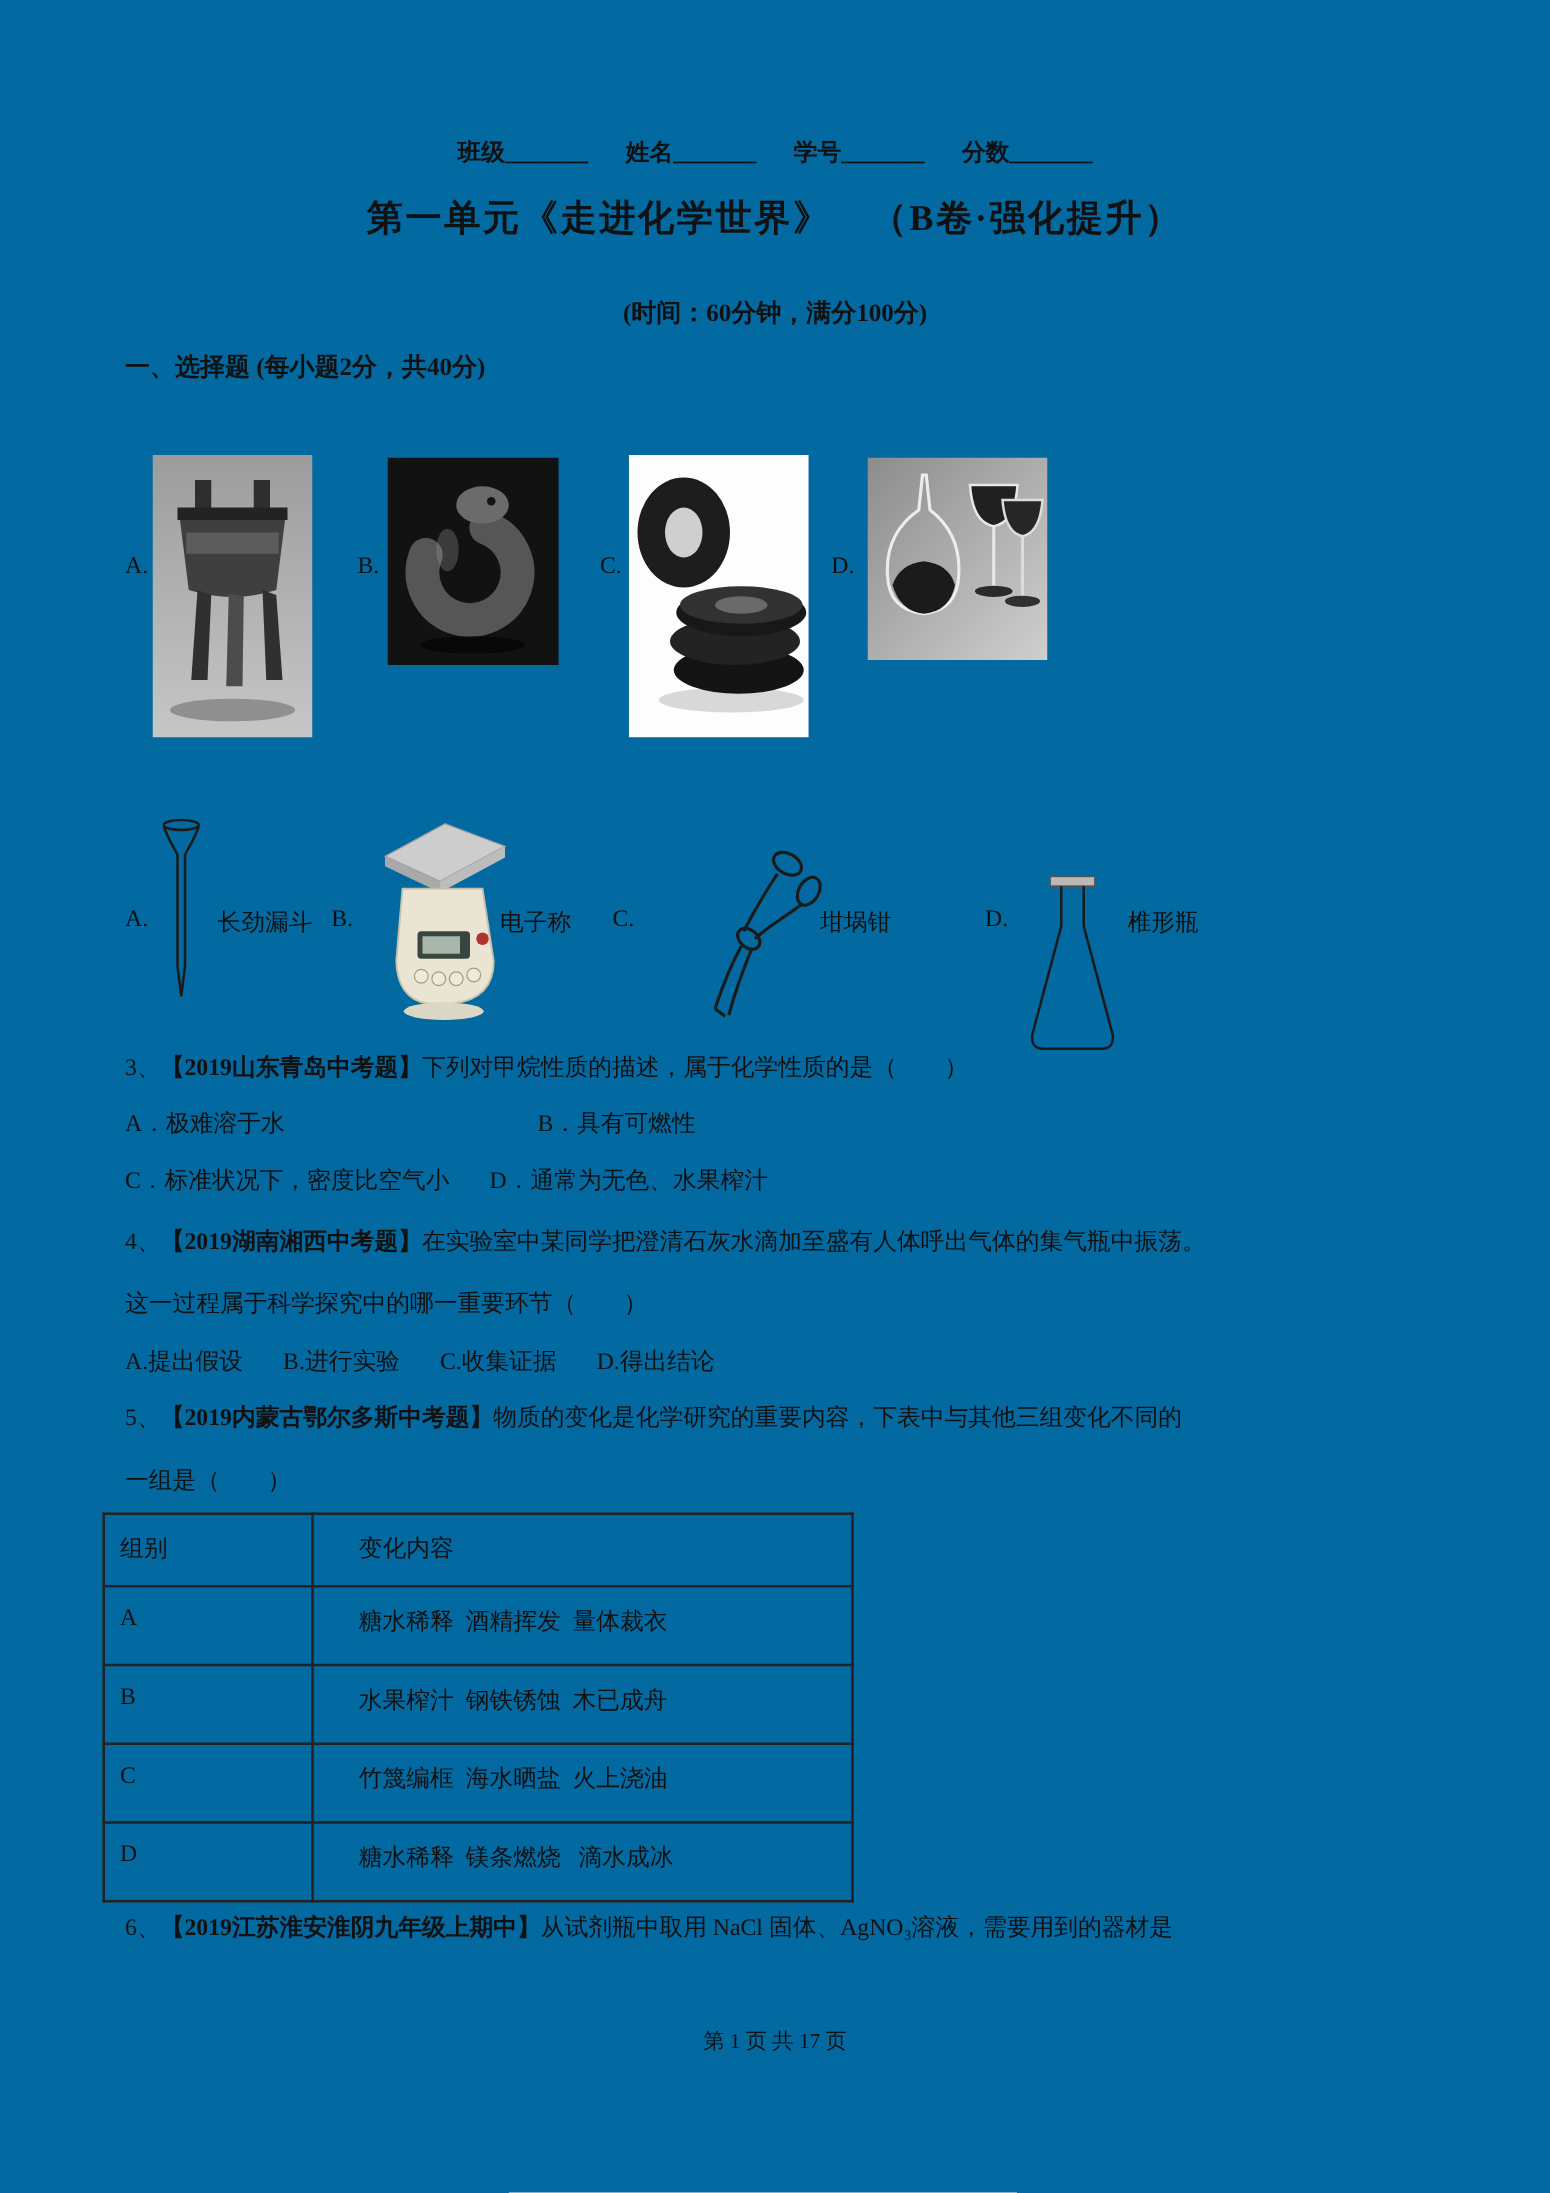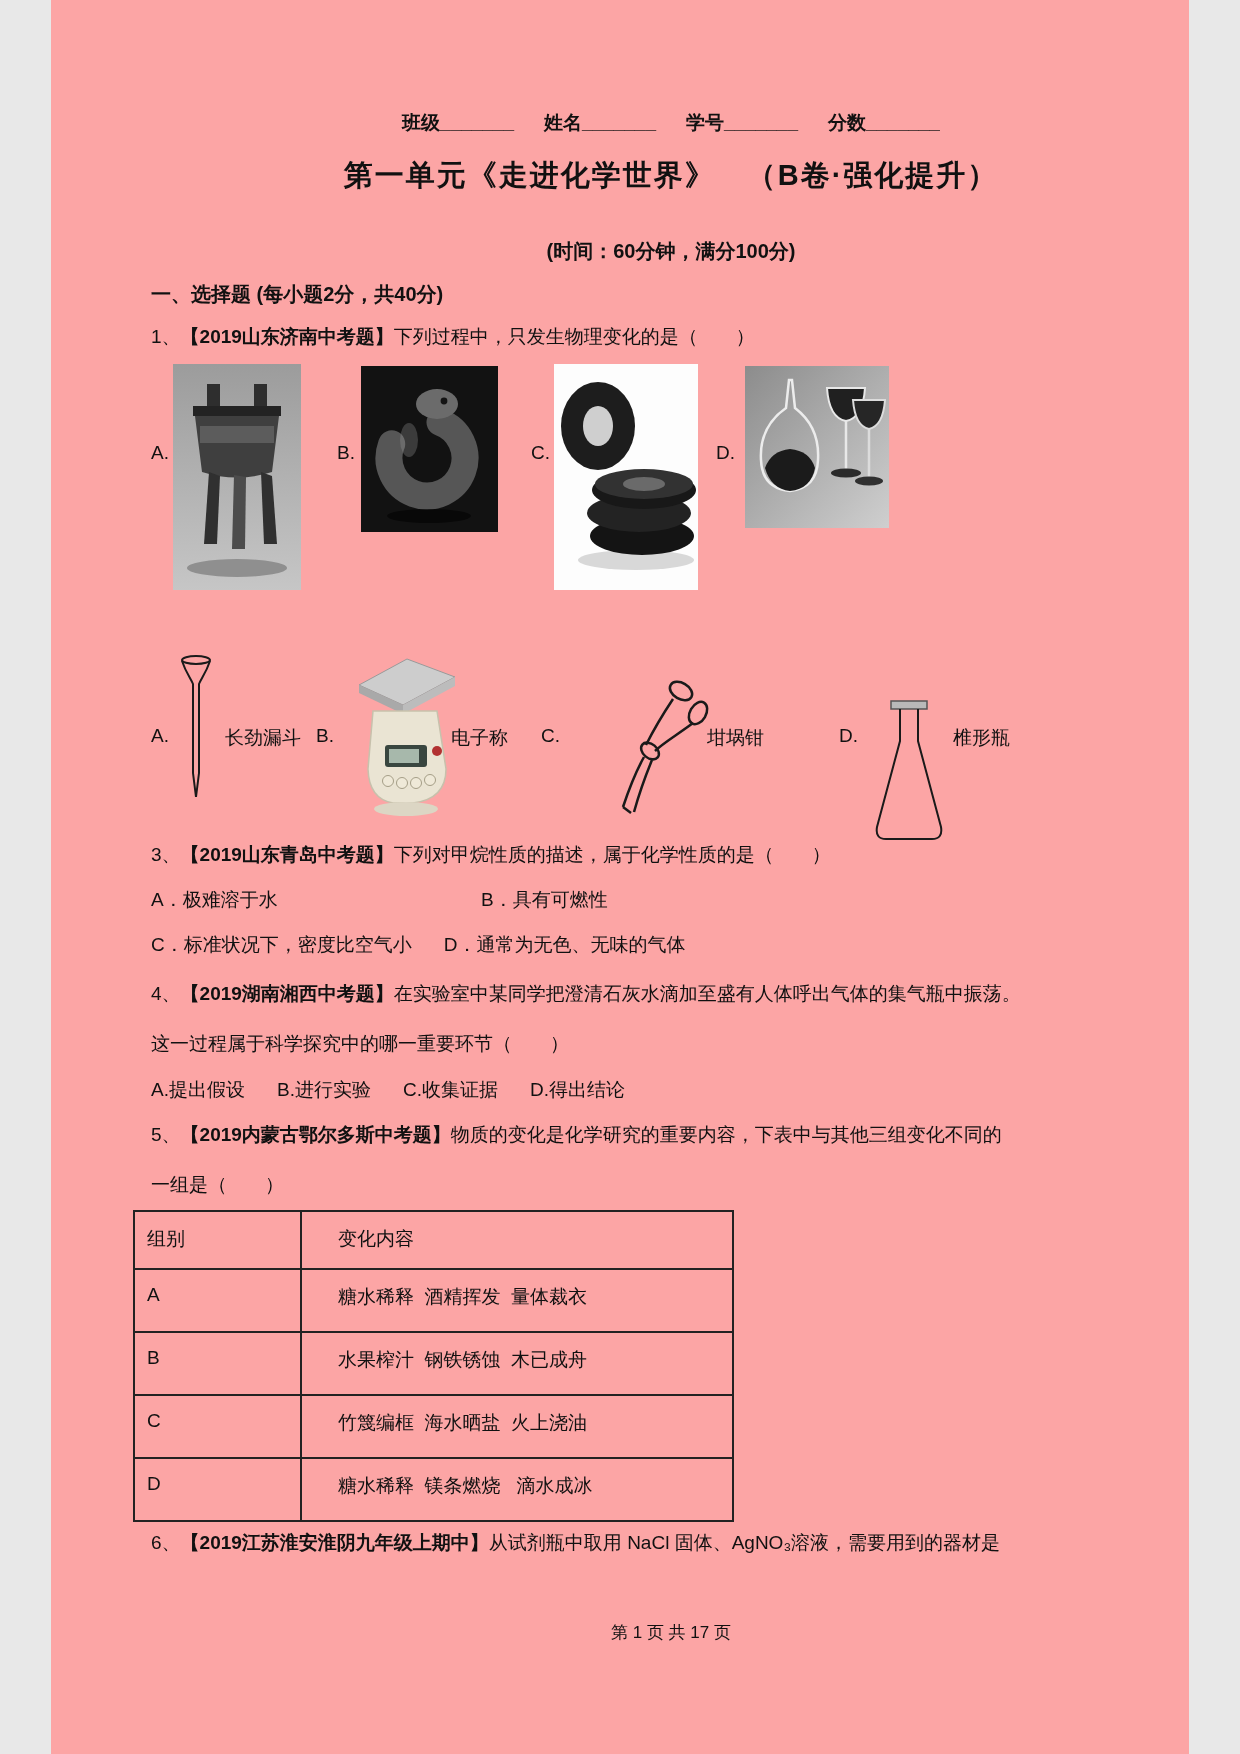--- a/index.html
+++ b/index.html
@@ -1,21 +1,21 @@
 <!DOCTYPE html>
 <html><head>
 <meta charset="utf-8">
 <style>
   html,body{margin:0;padding:0;background:#e8e8e8;}
   .sheet{
     position:relative;
-    width:1138px;height:1754px;
+    width:1240px;height:1754px;
     margin:0 auto;
-    background:#fca5a5;
-    font-family:Liberation Sans, sans-serif;
+    background:#0369a1;
+    font-family:Liberation Serif, serif;
     color:#111;
     overflow:hidden;
   }
   .line{position:absolute;left:100px;white-space:nowrap;font-size:19px;line-height:30px;}
   .tag{font-weight:bold;}
   .center{left:0;width:1240px;text-align:center;}
   .hdr{top:108px;font-weight:bold;font-size:19px;display:flex;justify-content:center;gap:30px;}
   .hdr .fld{white-space:nowrap;}
   .title{top:160px;font-size:29px;font-weight:bold;letter-spacing:2px;}
   .subtitle{top:236px;font-size:20px;font-weight:bold;}
@@ -55,23 +55,20 @@
     <span class="fld"><span>班级</span><span>_______</span></span>
     <span class="fld"><span>姓名</span><span>_______</span></span>
     <span class="fld"><span>学号</span><span>_______</span></span>
     <span class="fld"><span>分数</span><span>_______</span></span>
   </div>
 
   <div class="line center title">第一单元《走进化学世界》　（B卷·强化提升）</div>
   <div class="line center subtitle">(时间：60分钟，满分100分)</div>
   <div class="line section">一、选择题 (每小题2分，共40分)</div>
 
-  <div class="line" style="top:322px">
-    <span>1、</span><span class="tag">【2019山东济南中考题】</span><span>下列过程中，只发生物理变化的是（　　）</span>
-  </div>
 
   <div class="imgrow">
     <span class="chl" style="left:0">A.</span>
     <span class="ph" style="left:22px">
       <svg width="128" height="226" viewBox="0 0 128 226">
         <defs>
             <linearGradient id="dbg" x1="0" y1="0" x2="0" y2="1">
           <stop offset="0" stop-color="#9c9c9c"></stop>
               <stop offset="1" stop-color="#c6c6c6"></stop>
             </linearGradient>
@@ -185,21 +182,21 @@
   </div>
 
   <div class="line" style="top:840px">
     <span>3、</span><span class="tag">【2019山东青岛中考题】</span><span>下列对甲烷性质的描述，属于化学性质的是（　　）</span>
   </div>
   <div class="line" style="top:885px">
     <span class="optA">A．极难溶于水</span><span>B．具有可燃性</span>
   </div>
   <div class="line optflex" style="top:930px">
     <span>C．标准状况下，密度比空气小</span>
-      <span>D．通常为无色、无味的气体</span>
+      <span>D．通常为无色、水果榨汁</span>
   </div>
 
   <div class="line" style="top:979px">
     <span>4、</span><span class="tag">【2019湖南湘西中考题】</span><span>在实验室中某同学把澄清石灰水滴加至盛有人体呼出气体的集气瓶中振荡。</span>
   </div>
   <div class="line optflex" style="top:1075px">
     <span>A.提出假设</span>
     <span>B.进行实验</span>
     <span>C.收集证据</span>
     <span>D.得出结论</span>

